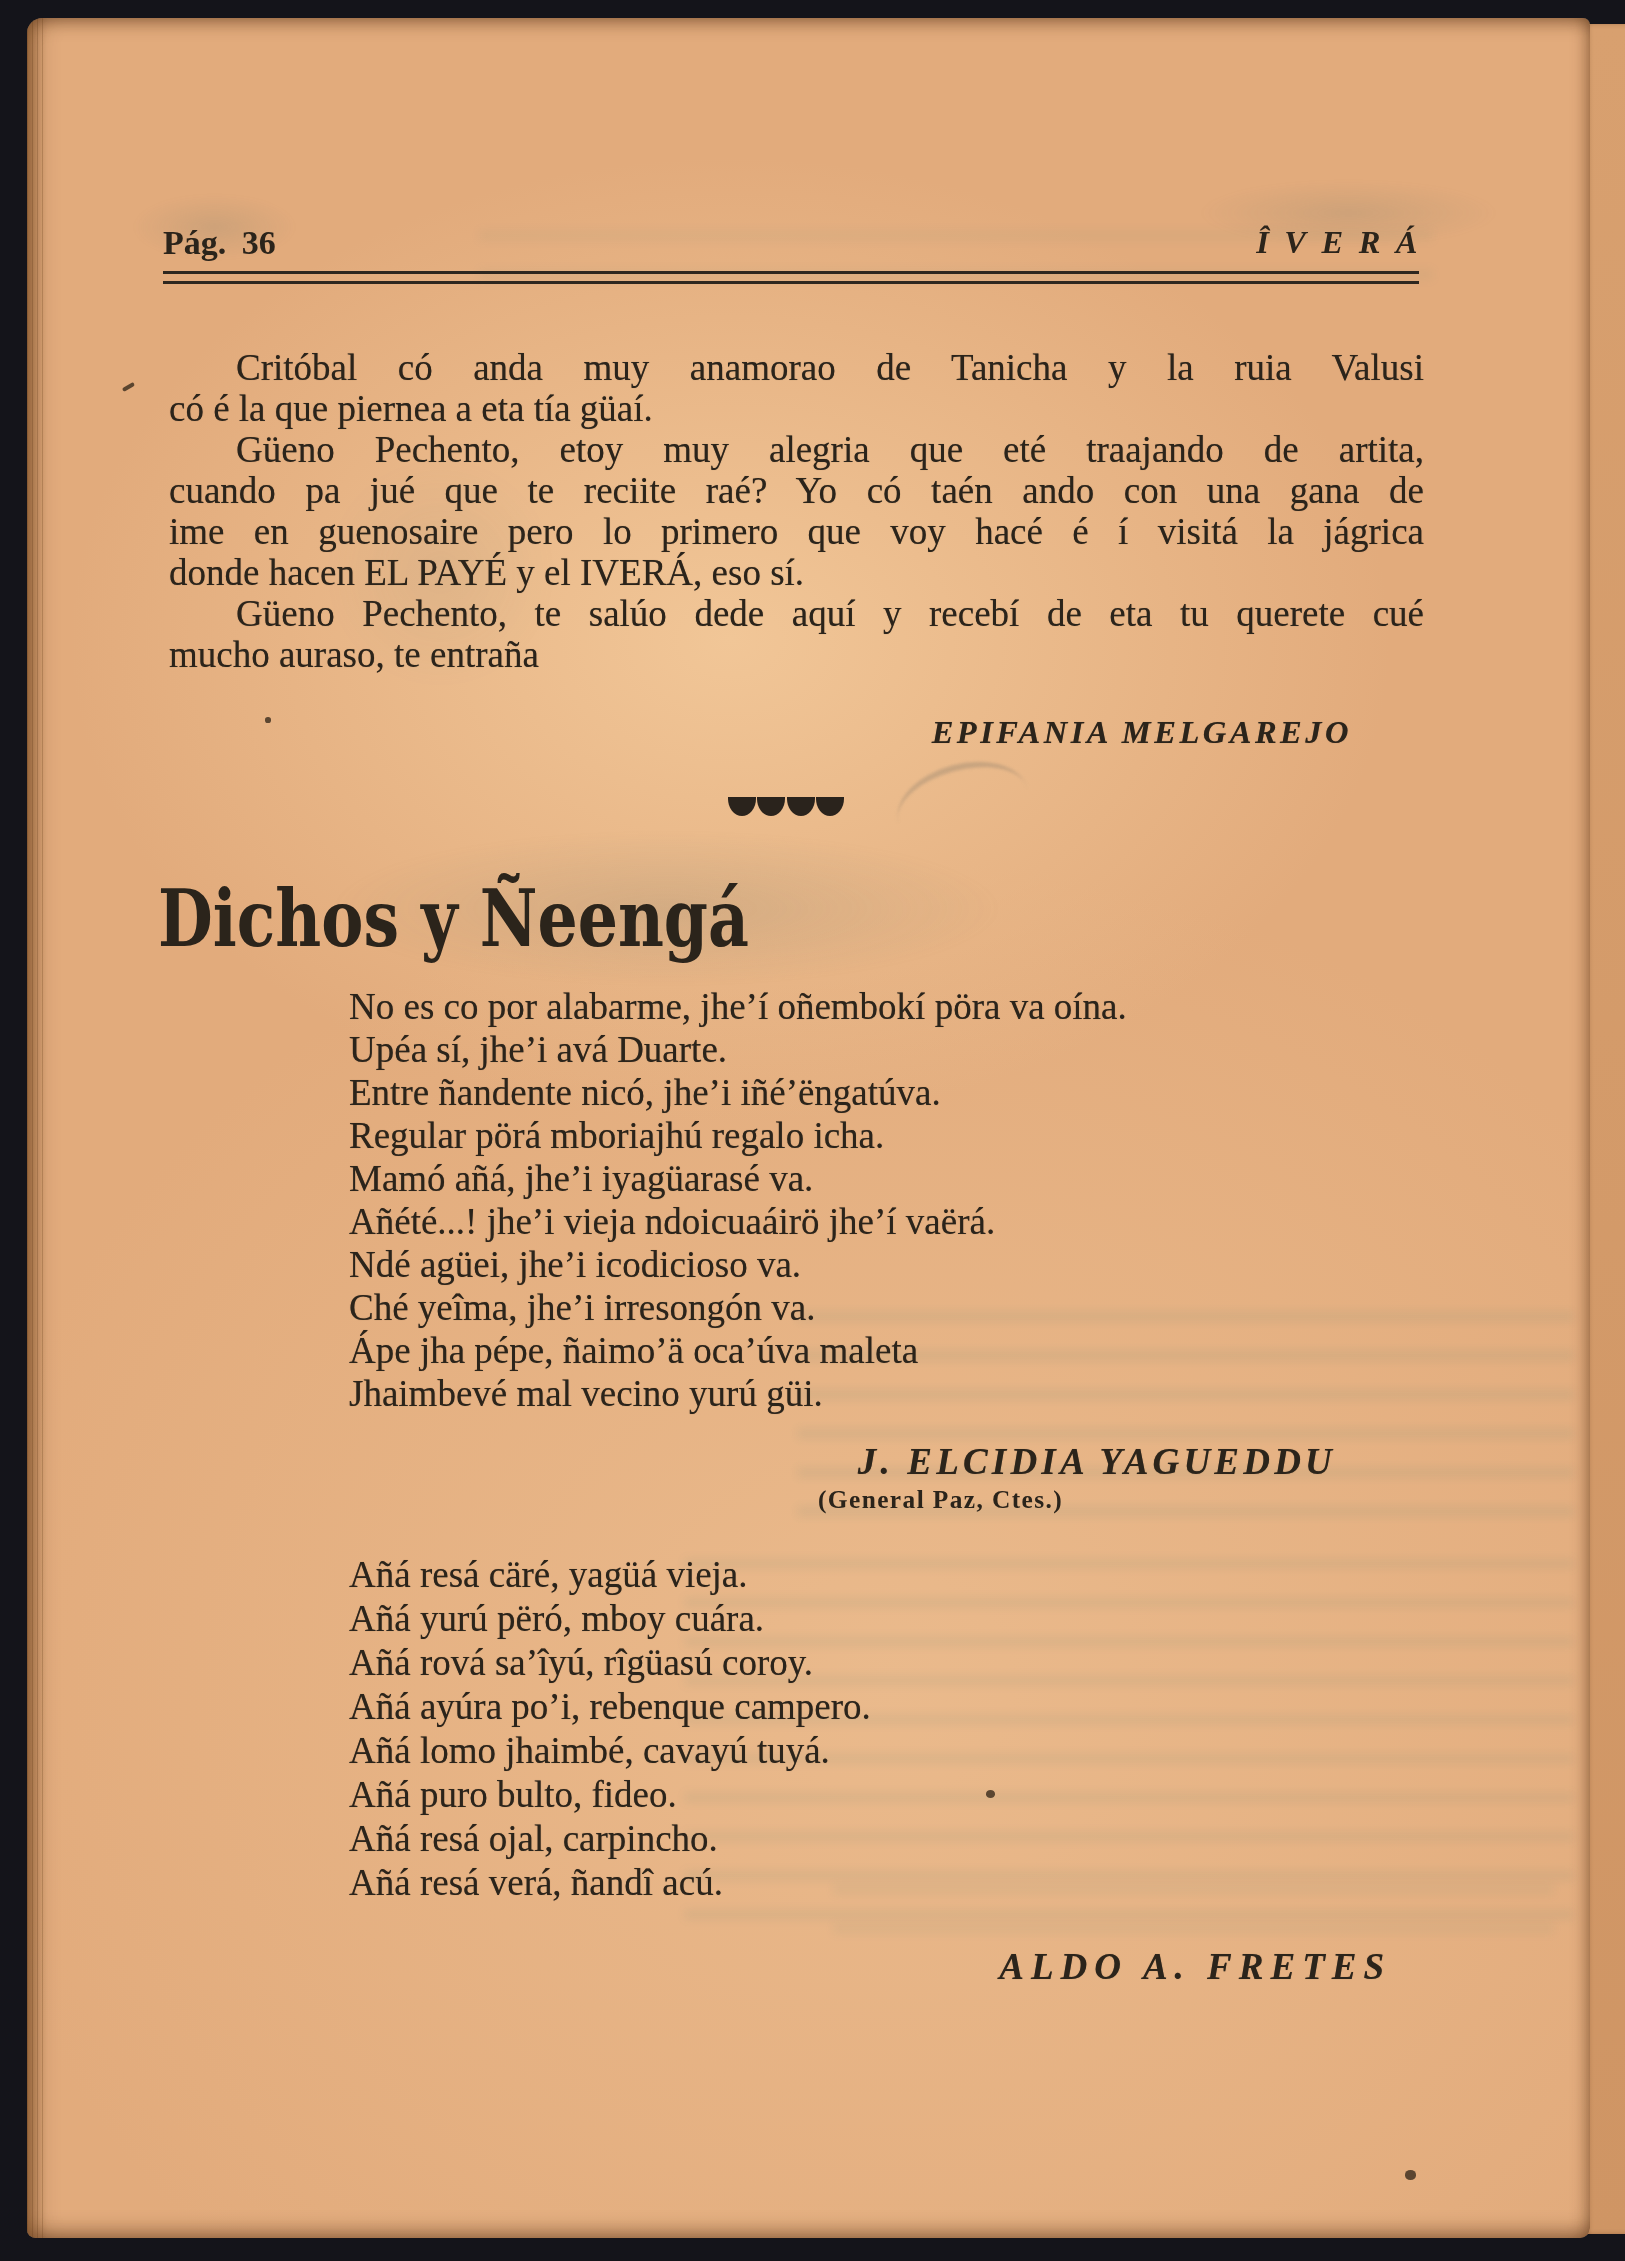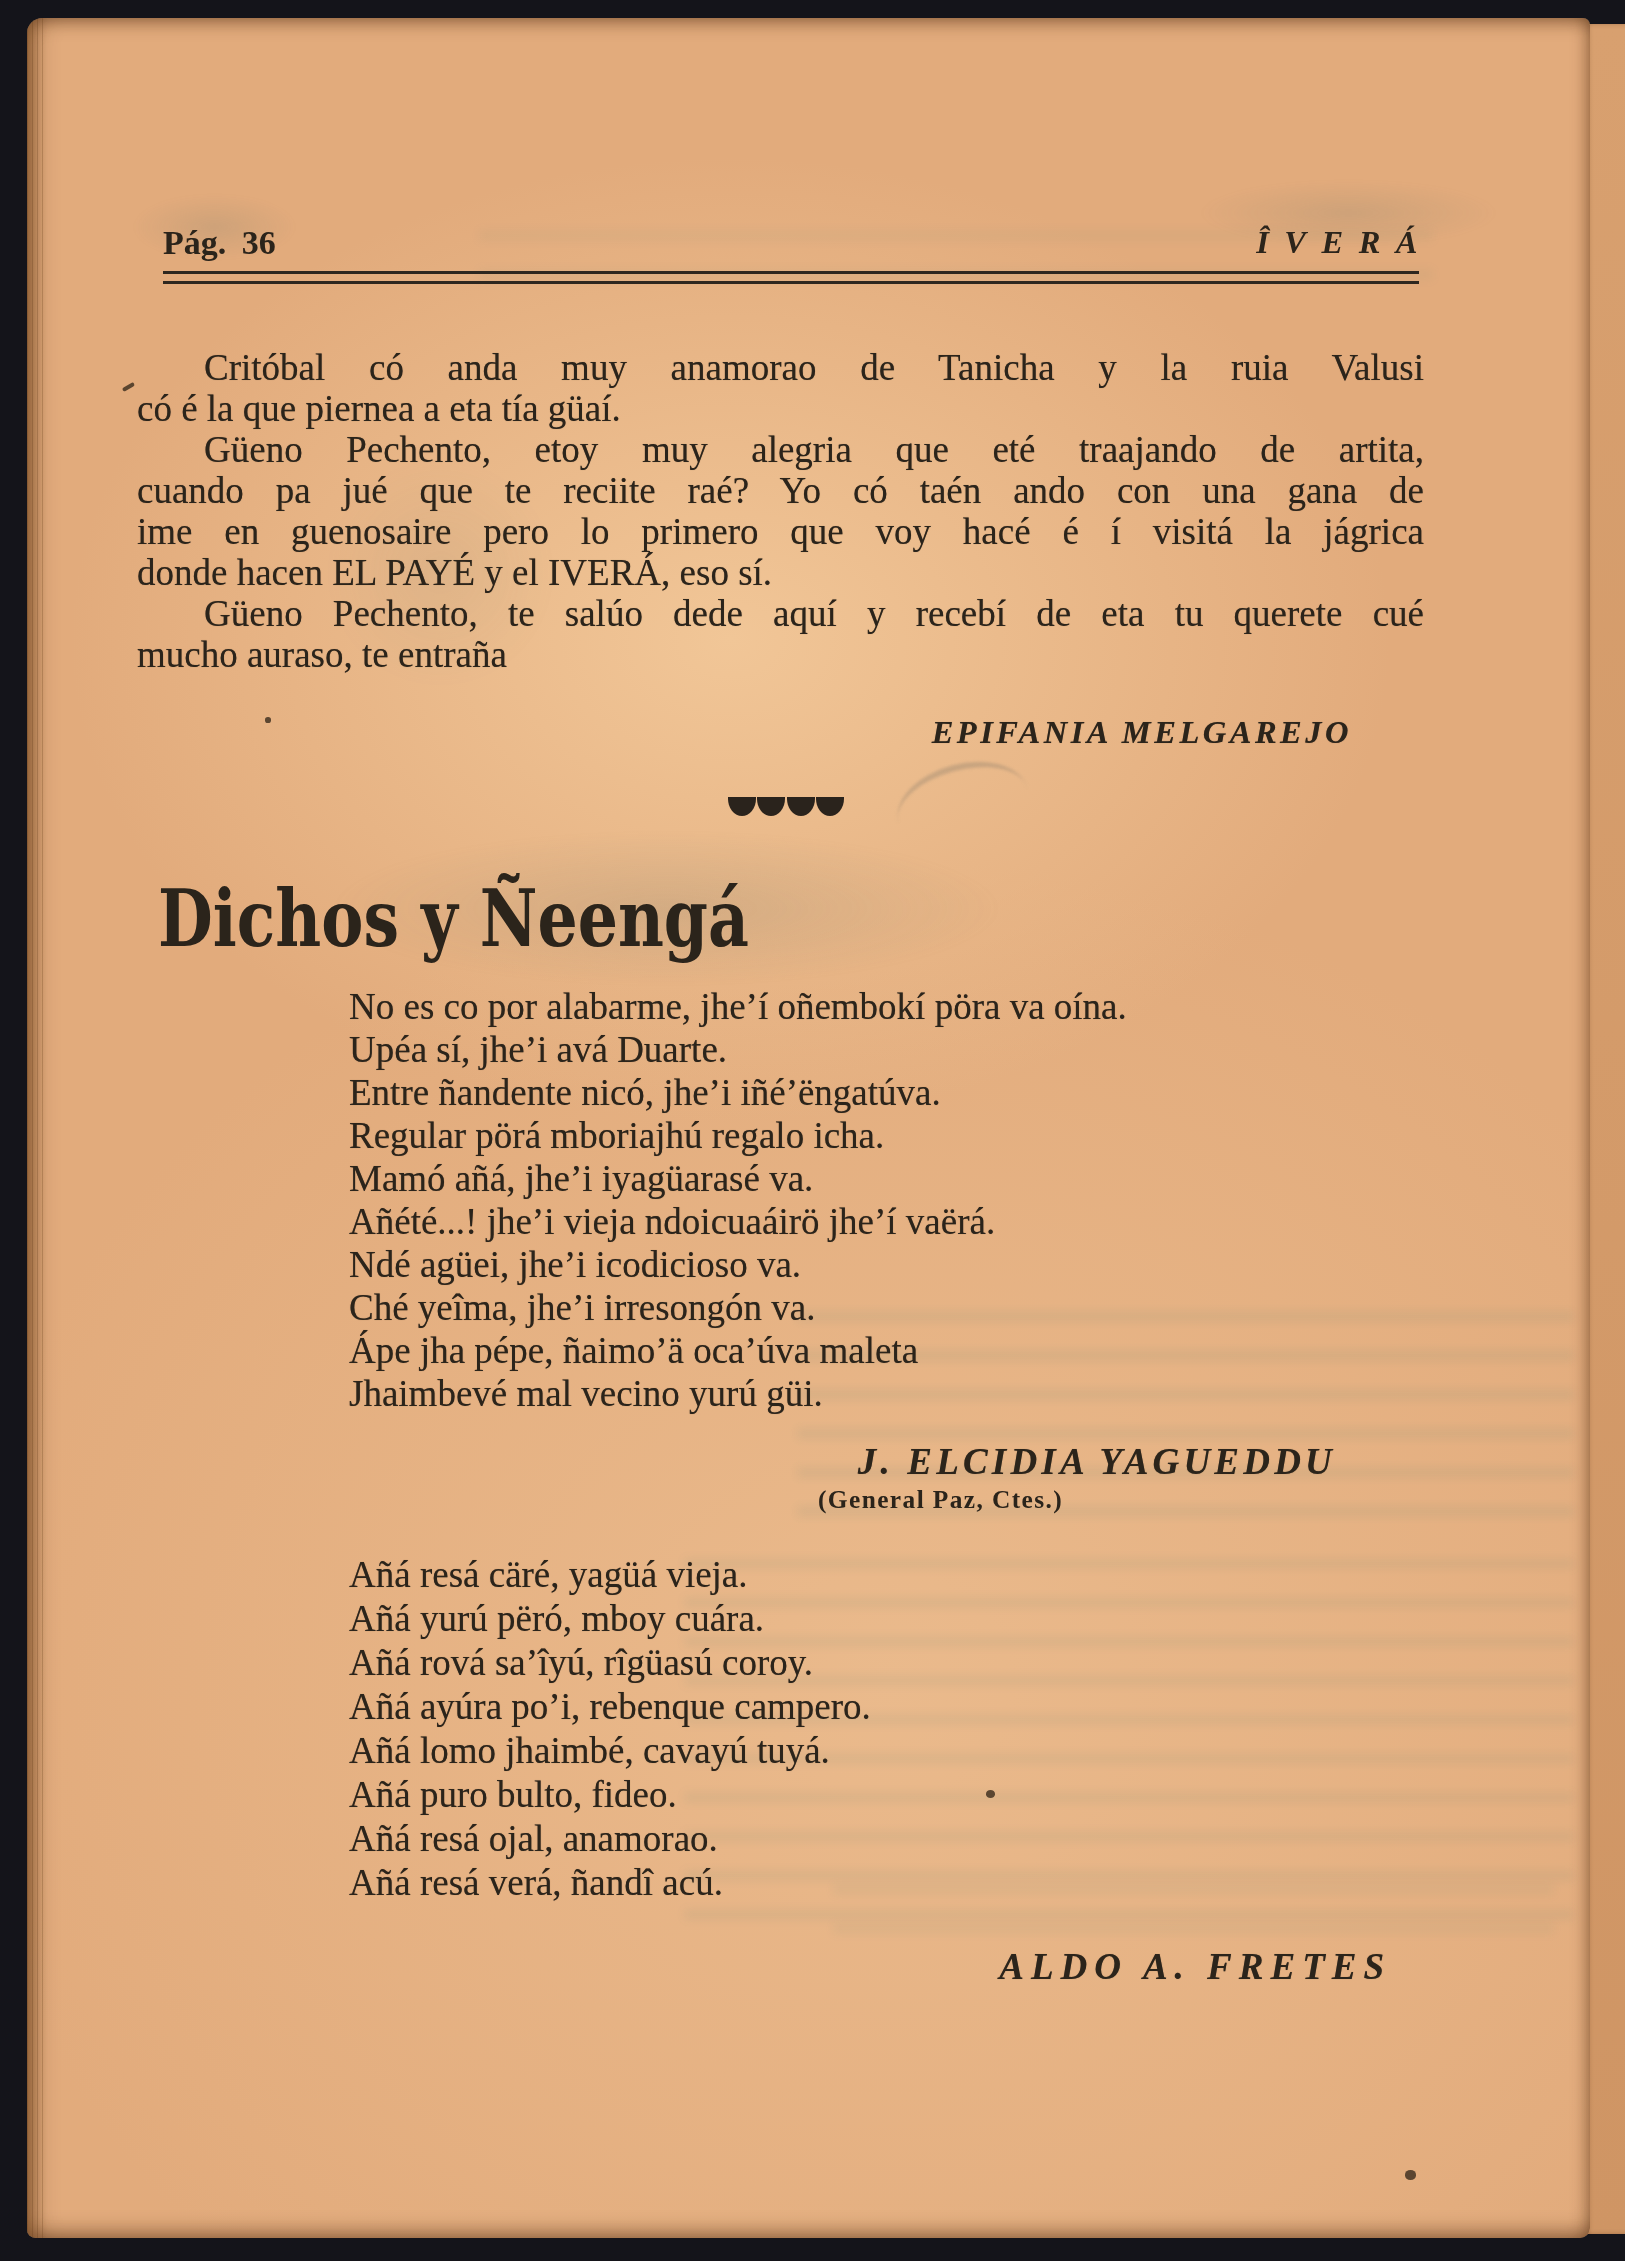--- a/index.html
+++ b/index.html
@@ -37,21 +37,21 @@
   .speck{position:absolute;background:#433322;border-radius:50%;opacity:.85;}
   
   .pagenum{position:absolute;left:136px;top:206px;font-size:34px;font-weight:700;word-spacing:7px;}
   .masthead{position:absolute;right:157px;top:206px;font-size:32.5px;font-weight:700;font-style:italic;
             letter-spacing:15.5px;}
   .rule{position:absolute;left:136px;top:253px;width:1256px;height:6.4px;
         border-top:3.5px solid #2e271f;border-bottom:3.5px solid #2e271f;}
   
   .letter{position:absolute;left:110px;top:329px;width:1287px;font-size:37px;line-height:41px;
           text-shadow:0 0 0.7px rgba(45,35,25,.55);}
-  .para > div{text-align:justify;text-align-last:justify;}
+  .para > div{text-align:justify;text-align-last:justify;margin-left:32px;}
   .para > div:first-child{text-indent:67px;}
   .para > div:last-child{text-align-last:left;}
   .sig{position:absolute;font-style:italic;font-weight:700;white-space:nowrap;
        text-shadow:0 0 0.7px rgba(45,35,25,.5);}
   .sig1{top:696px;right:238px;font-size:32.5px;letter-spacing:3.5px;}
   .sig2{top:1422px;right:254px;font-size:37px;letter-spacing:4.2px;}
   .sig3{top:1927px;right:199px;font-size:37px;letter-spacing:7px;}
   .loc{position:absolute;left:791px;top:1467px;font-size:25.4px;font-weight:700;letter-spacing:1.4px;text-align:center;}
   
   .ornament{position:absolute;left:701px;top:779px;display:flex;gap:1.4px;}
@@ -143,20 +143,20 @@
     <div class="sig sig2">J. ELCIDIA YAGUEDDU</div>
     <div class="loc">(General Paz, Ctes.)</div>
 
     <div class="list list2">
         <div class="line">Añá resá cäré, yagüá vieja.</div>
         <div class="line">Añá yurú përó, mboy cuára.</div>
         <div class="line">Añá rová sa’îyú, rîgüasú coroy.</div>
         <div class="line">Añá ayúra po’i, rebenque campero.</div>
         <div class="line">Añá lomo jhaimbé, cavayú tuyá.</div>
         <div class="line">Añá puro bulto, fideo.</div>
-        <div class="line">Añá resá ojal, anamorao.</div>
+        <div class="line">Añá resá ojal, carpincho.</div>
         <div class="line">Añá resá verá, ñandî acú.</div>
       </div>
 
     <div class="sig sig3">ALDO A. FRETES</div>
   </div>
 </div>
 
 
 </body></html>

